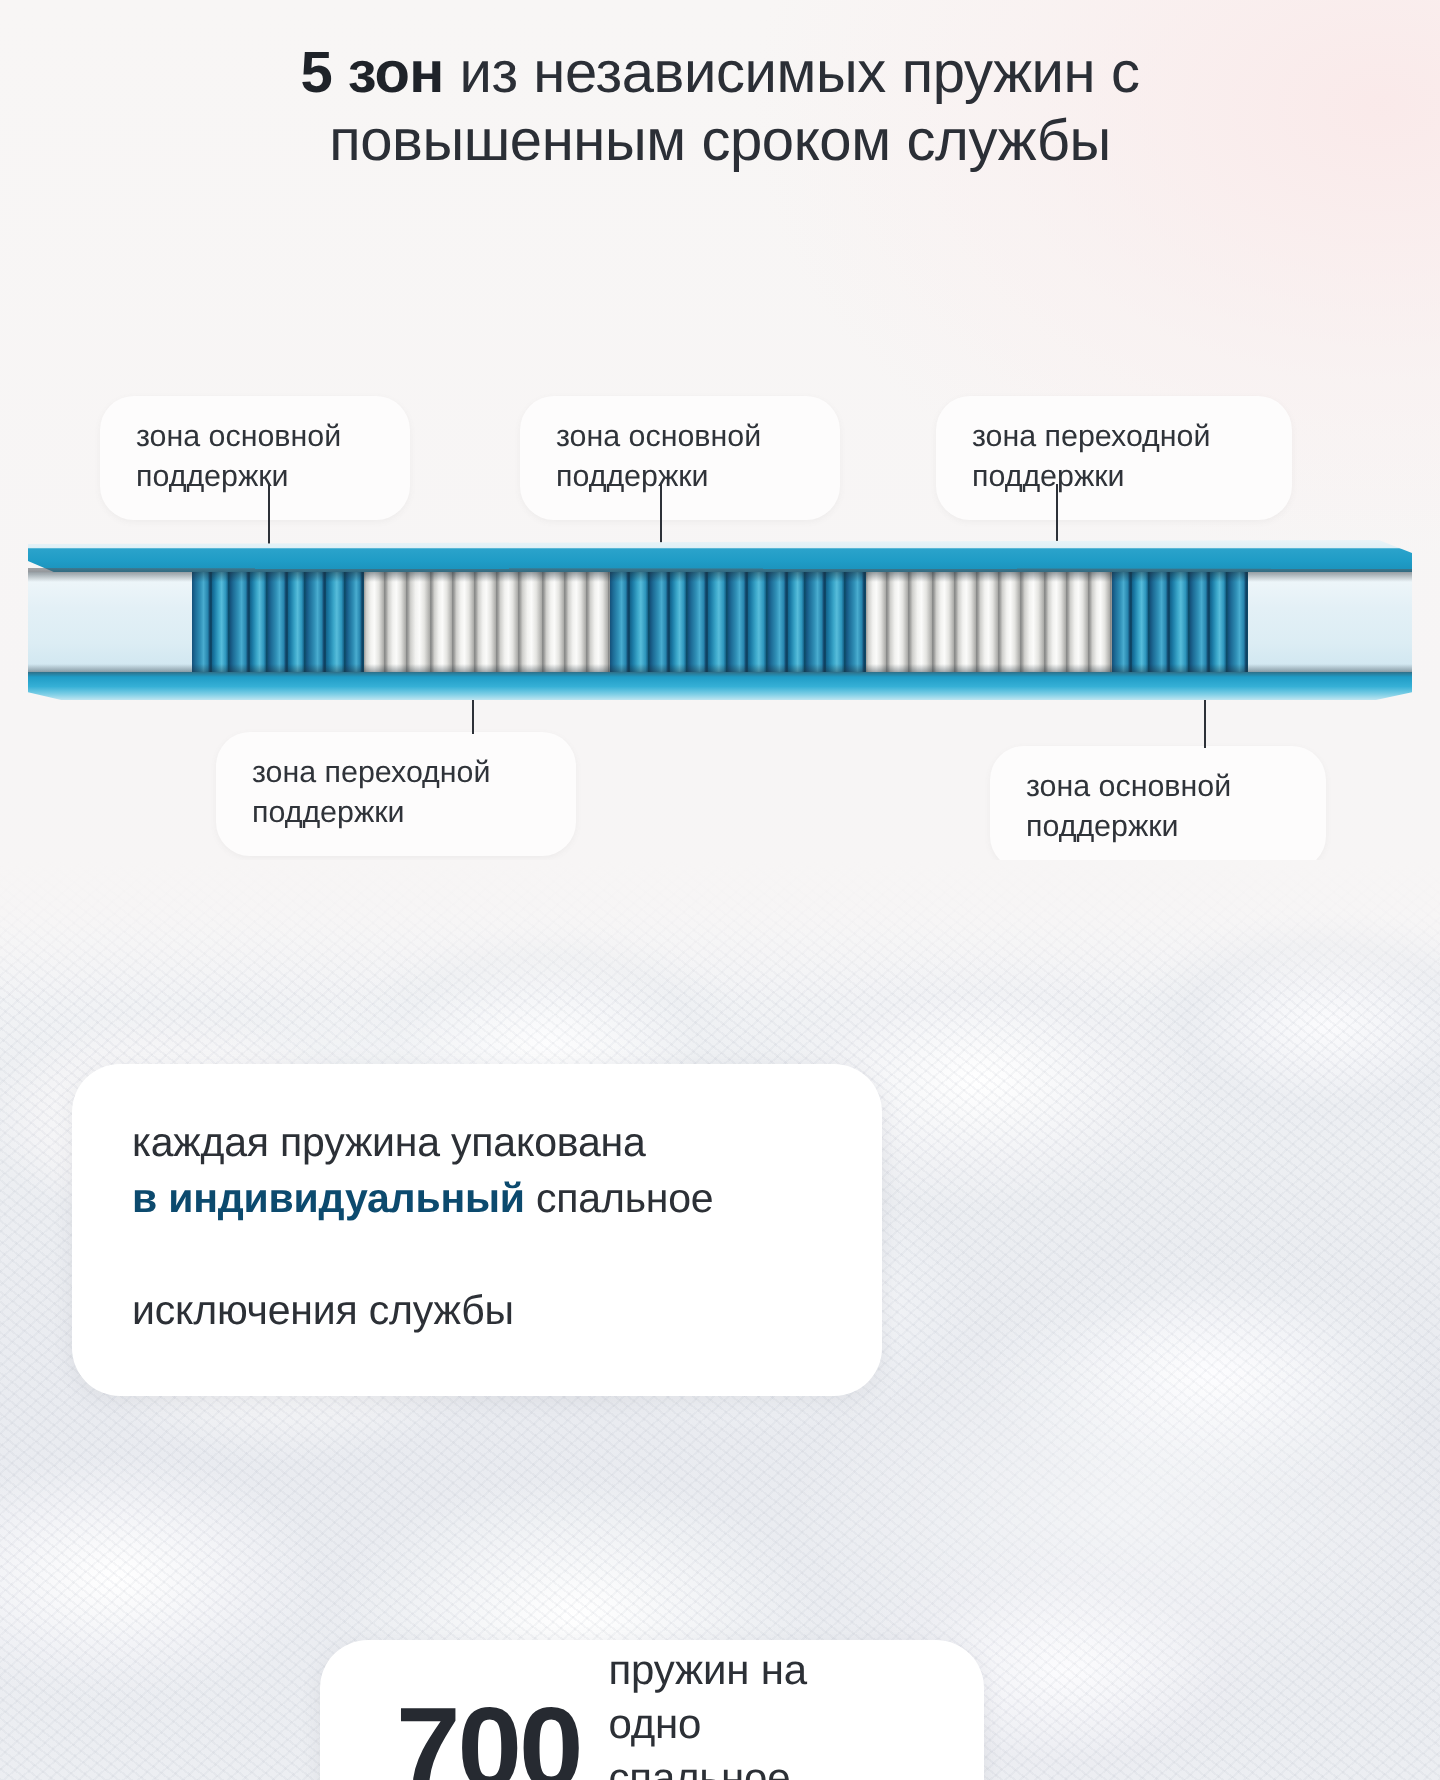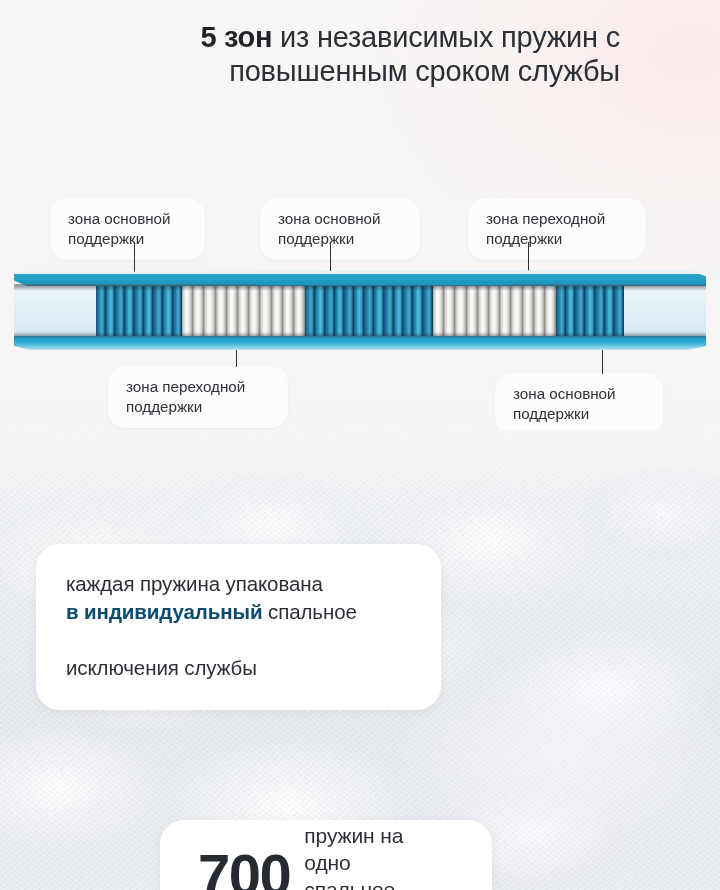--- a/index.html
+++ b/index.html
@@ -21,21 +21,21 @@
       radial-gradient(ellipse 420px 300px at 96% 6%, rgba(250,233,233,0.95) 0%, rgba(250,238,238,0.45) 45%, rgba(248,246,246,0) 75%),
       linear-gradient(180deg, #f8f6f5 0%, #f7f5f5 40%, #f6f5f5 100%);
   }
 
   
   .headline {
     position: absolute;
     top: 20px;
     left: 0;
     width: 720px;
-    text-align: right;
+    text-align: center;
     font-size: 29px;
     line-height: 34px;
     letter-spacing: -0.2px;
     color: #2b2f36;
     font-weight: 400;
     padding: 0 100px;
   }
   .headline b { font-weight: 700; color: #1f2329; letter-spacing: -0.3px; }
 
   
@@ -221,21 +221,21 @@
   
   .card {
     position: absolute;
     background: #ffffff;
     border-radius: 24px;
     box-shadow: 0 2px 10px rgba(100,100,110,0.10);
   }
 
   .card-spring {
     left: 36px;
-    top: 544px;
+    top: 532px;
     width: 405px;
     padding: 26px 30px 28px 30px;
   }
   .card-spring .txt {
     font-size: 20.5px;
     line-height: 28px;
     color: #2c3036;
     letter-spacing: -0.1px;
   }
   .card-spring .txt b { font-weight: 700; color: #0c4a6e; }

